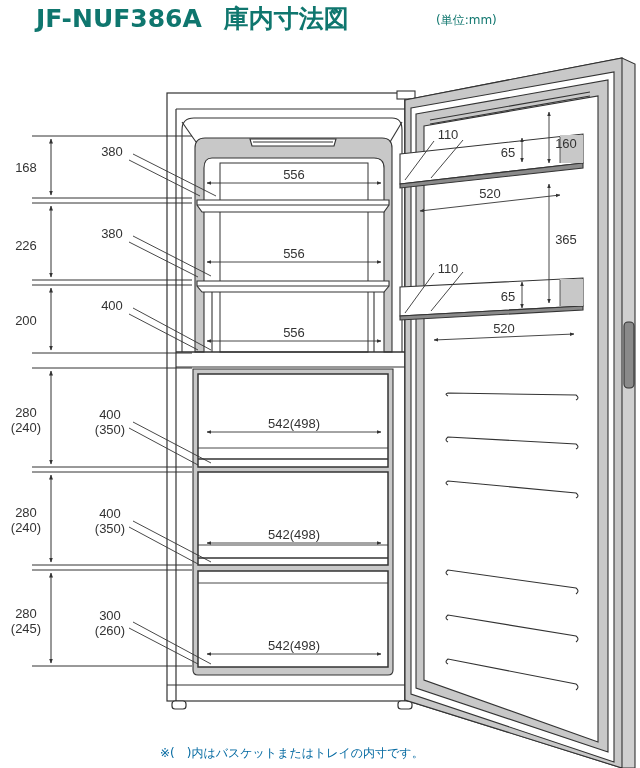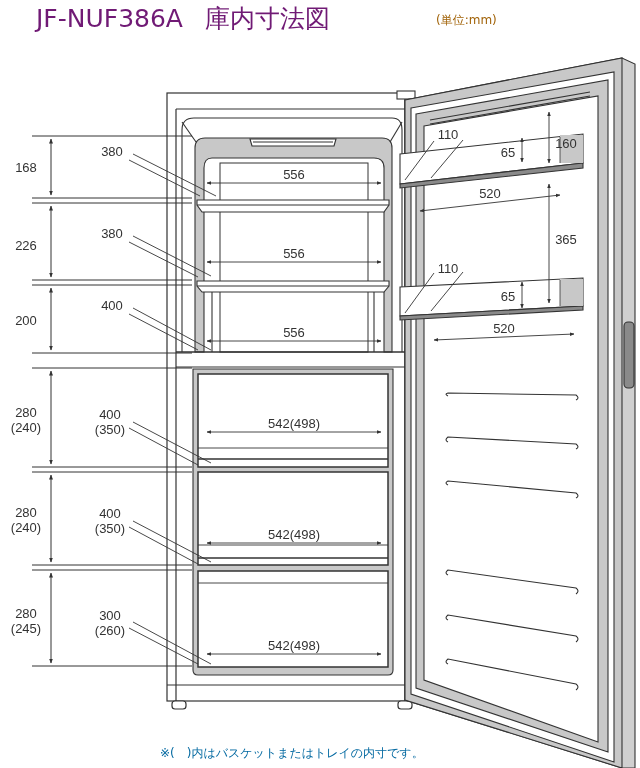--- a/index.html
+++ b/index.html
@@ -1,21 +1,21 @@
 <!DOCTYPE html>
 <html><head>
 <meta charset="utf-8">
 <style>
   html, body { margin:0; padding:0; background:#ffffff; }
   body { width:640px; height:768px; position:relative; overflow:hidden;
          font-family:"DejaVu Sans","Liberation Sans",sans-serif; color:#222; }
-  .title { position:absolute; left:36px; top:2px; font-size:25px; font-weight:normal;
-           letter-spacing:0px; color:#701a75; white-space:nowrap; }
+  .title { position:absolute; left:36px; top:2px; font-size:25px; font-weight:bold;
+           letter-spacing:0px; color:#0f766e; white-space:nowrap; }
   .title .sp { display:inline-block; width:22px; }
-  .unit { position:absolute; left:436px; top:12px; font-size:12px; color:#a16207; }
+  .unit { position:absolute; left:436px; top:12px; font-size:12px; color:#0f766e; }
   .footnote { position:absolute; left:160px; top:745px; font-size:12px; color:#0369a1; }
   svg.diagram { position:absolute; left:0; top:0; }
   svg text { font-family:"Liberation Sans","DejaVu Sans",sans-serif; fill:#333; }
 </style>
 </head>
 <body>
 
 <div class="title">
   <span>JF-NUF386A</span><span class="sp"></span><span>庫内寸法図</span>
 </div>

